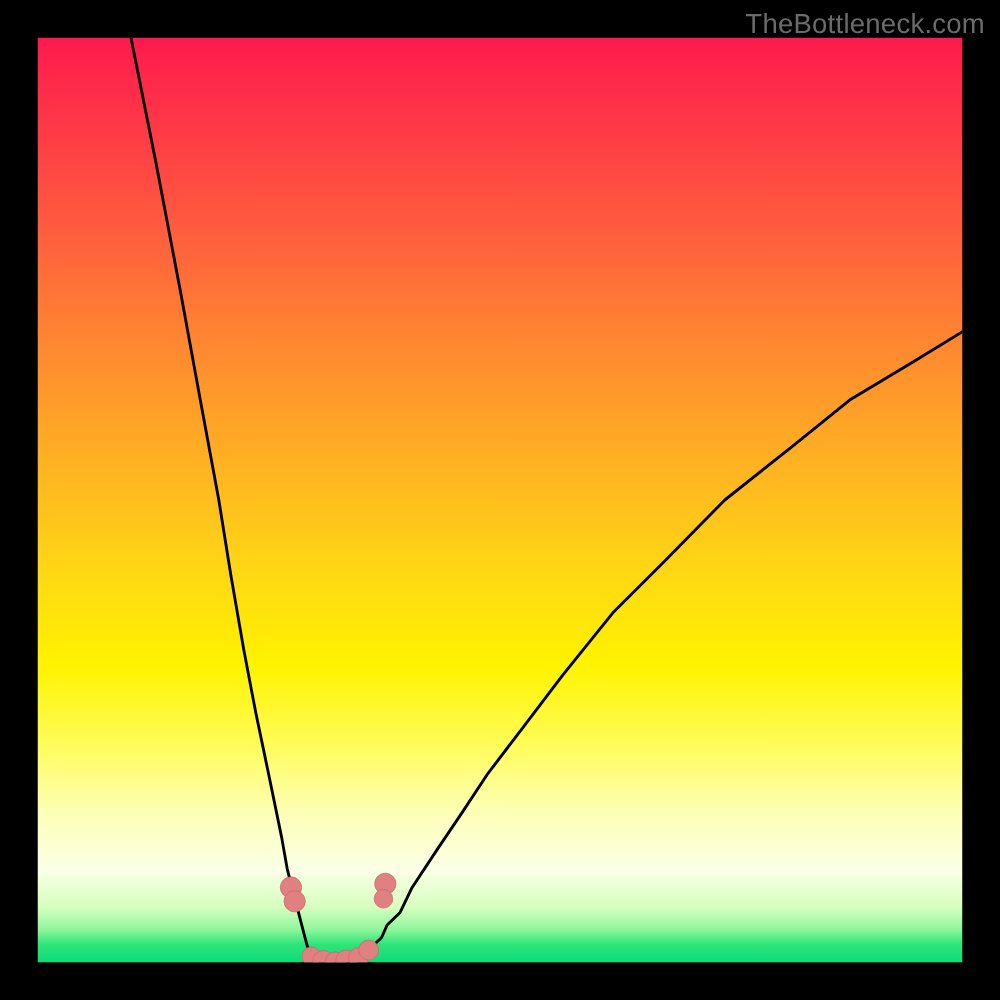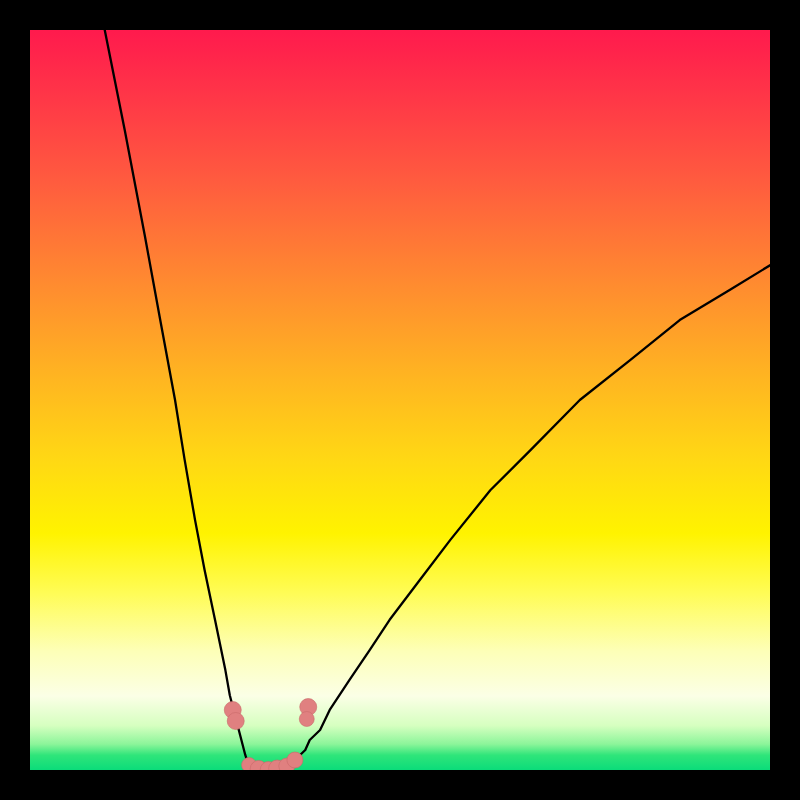--- a/index.html
+++ b/index.html
@@ -79,13 +79,14 @@
           <circle cx="238.28" cy="739.48" r="7.99" fill="#e08080" stroke="#c96a6a" stroke-width="0.6"></circle>
           <circle cx="247.16" cy="738.52" r="8.51" fill="#e08080" stroke="#c96a6a" stroke-width="0.6"></circle>
           <circle cx="256.78" cy="736.00" r="7.99" fill="#e08080" stroke="#c96a6a" stroke-width="0.6"></circle>
           <circle cx="264.92" cy="730.01" r="7.99" fill="#e08080" stroke="#c96a6a" stroke-width="0.6"></circle>
           <circle cx="278.24" cy="677.03" r="8.51" fill="#e08080" stroke="#c96a6a" stroke-width="0.6"></circle>
           <circle cx="276.76" cy="689.01" r="7.47" fill="#e08080" stroke="#c96a6a" stroke-width="0.6"></circle>
         </g>
     </svg>
   </div>
 
+  <div class="watermark">TheBottleneck.com</div>
 </div>
 
 </body></html>

